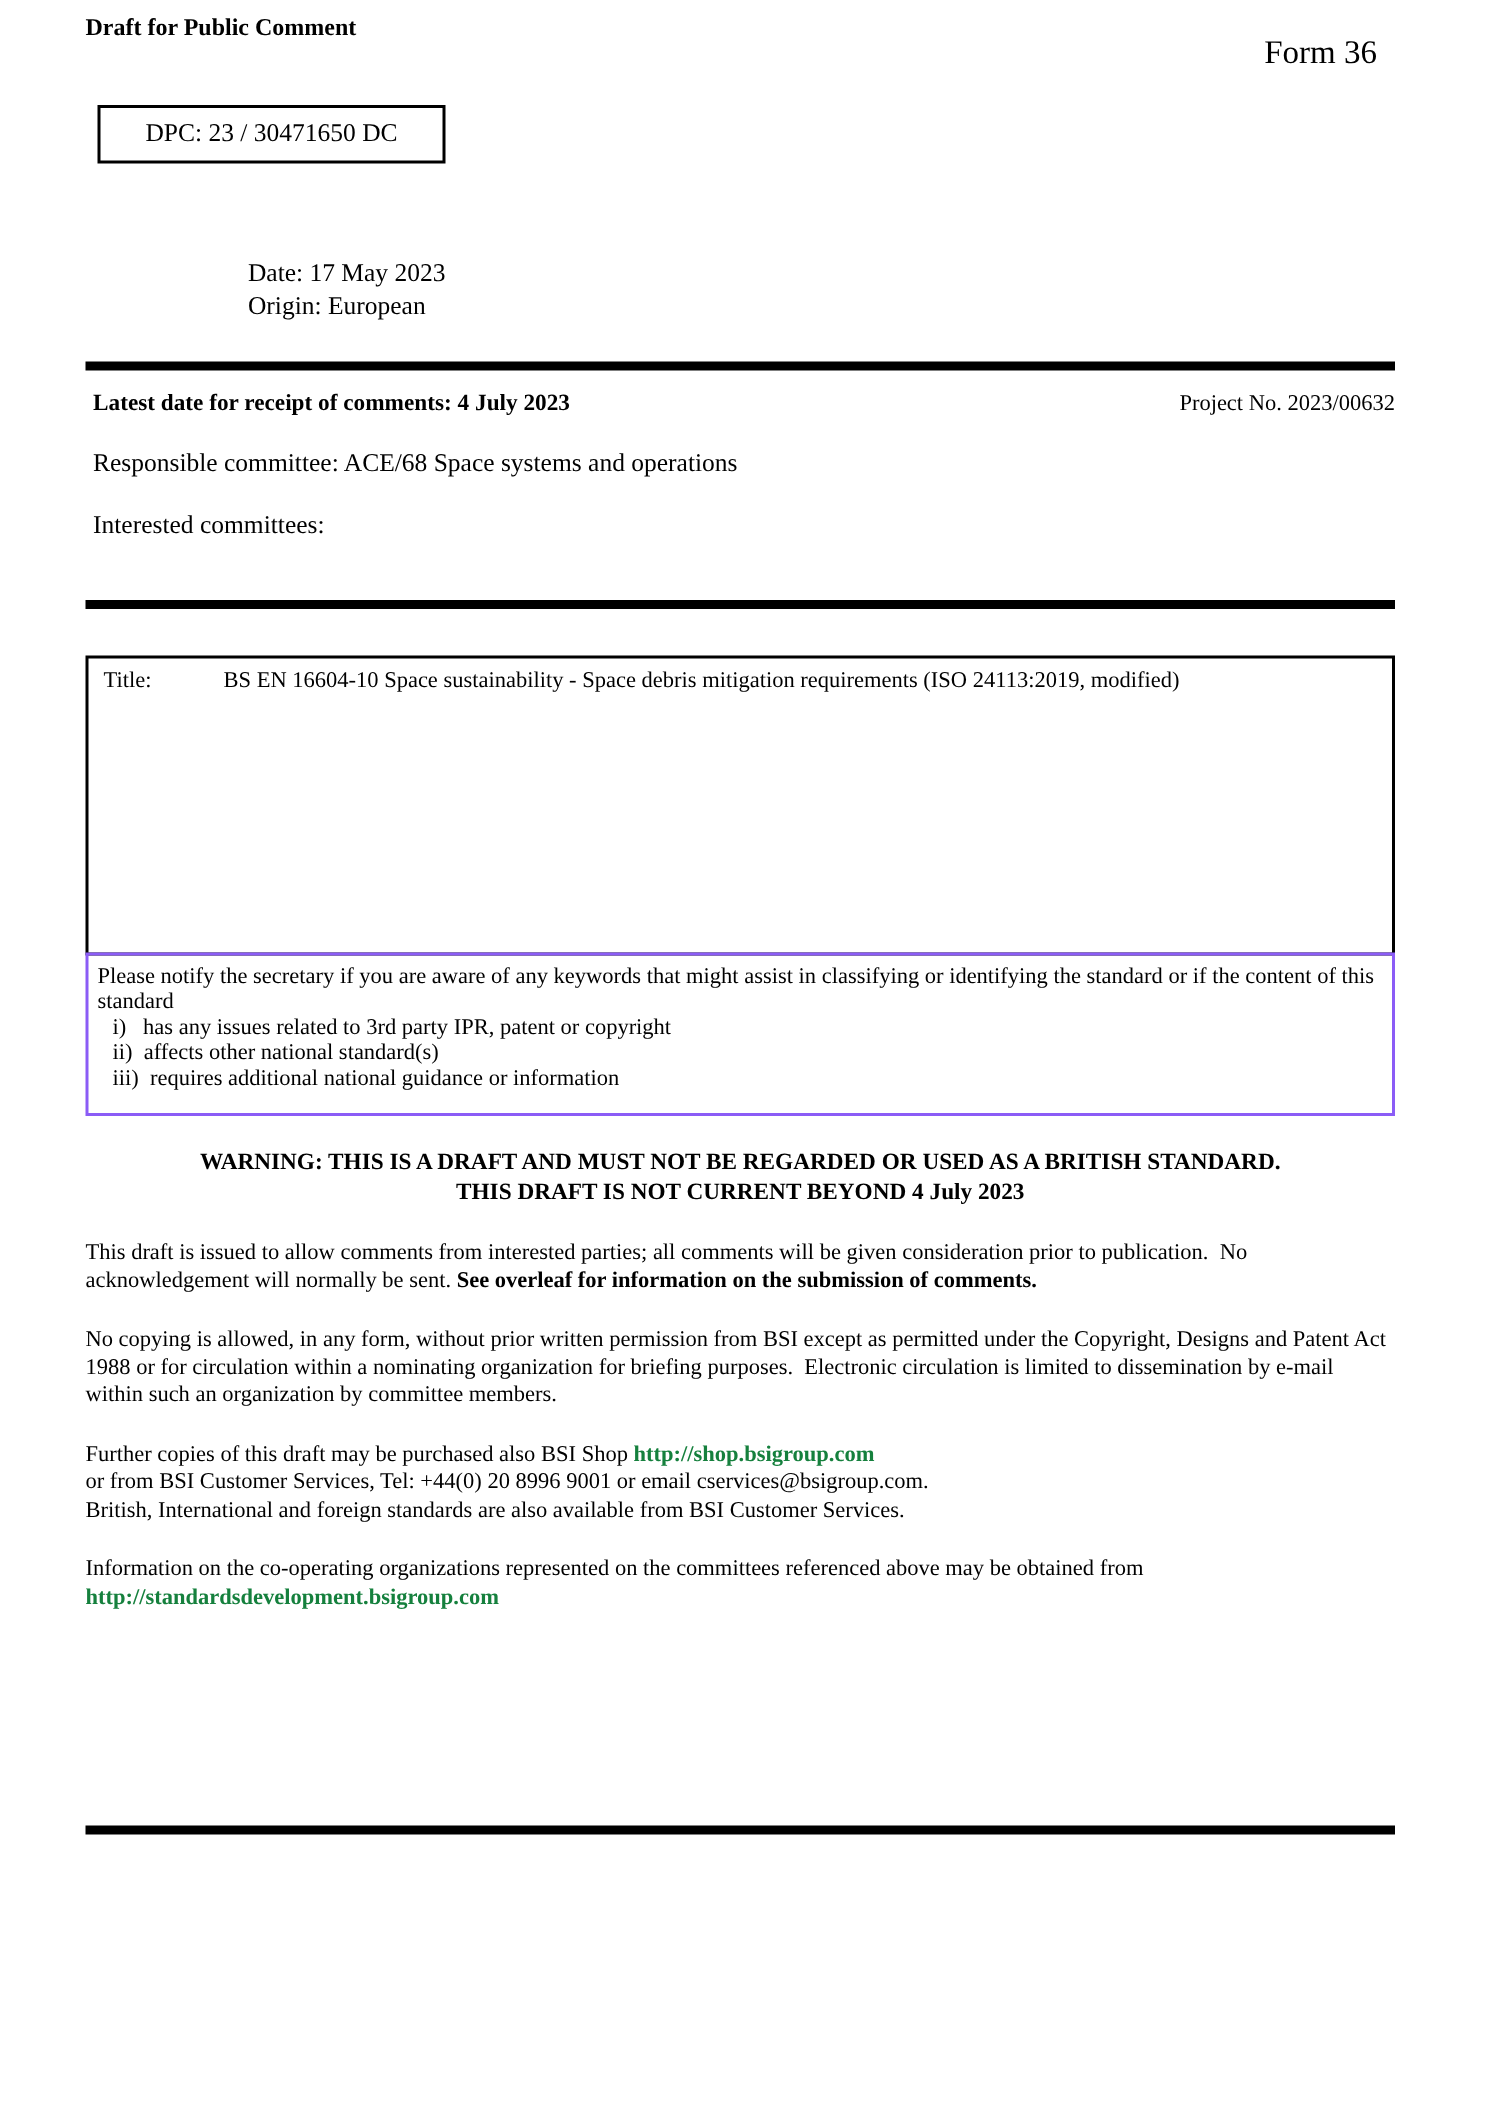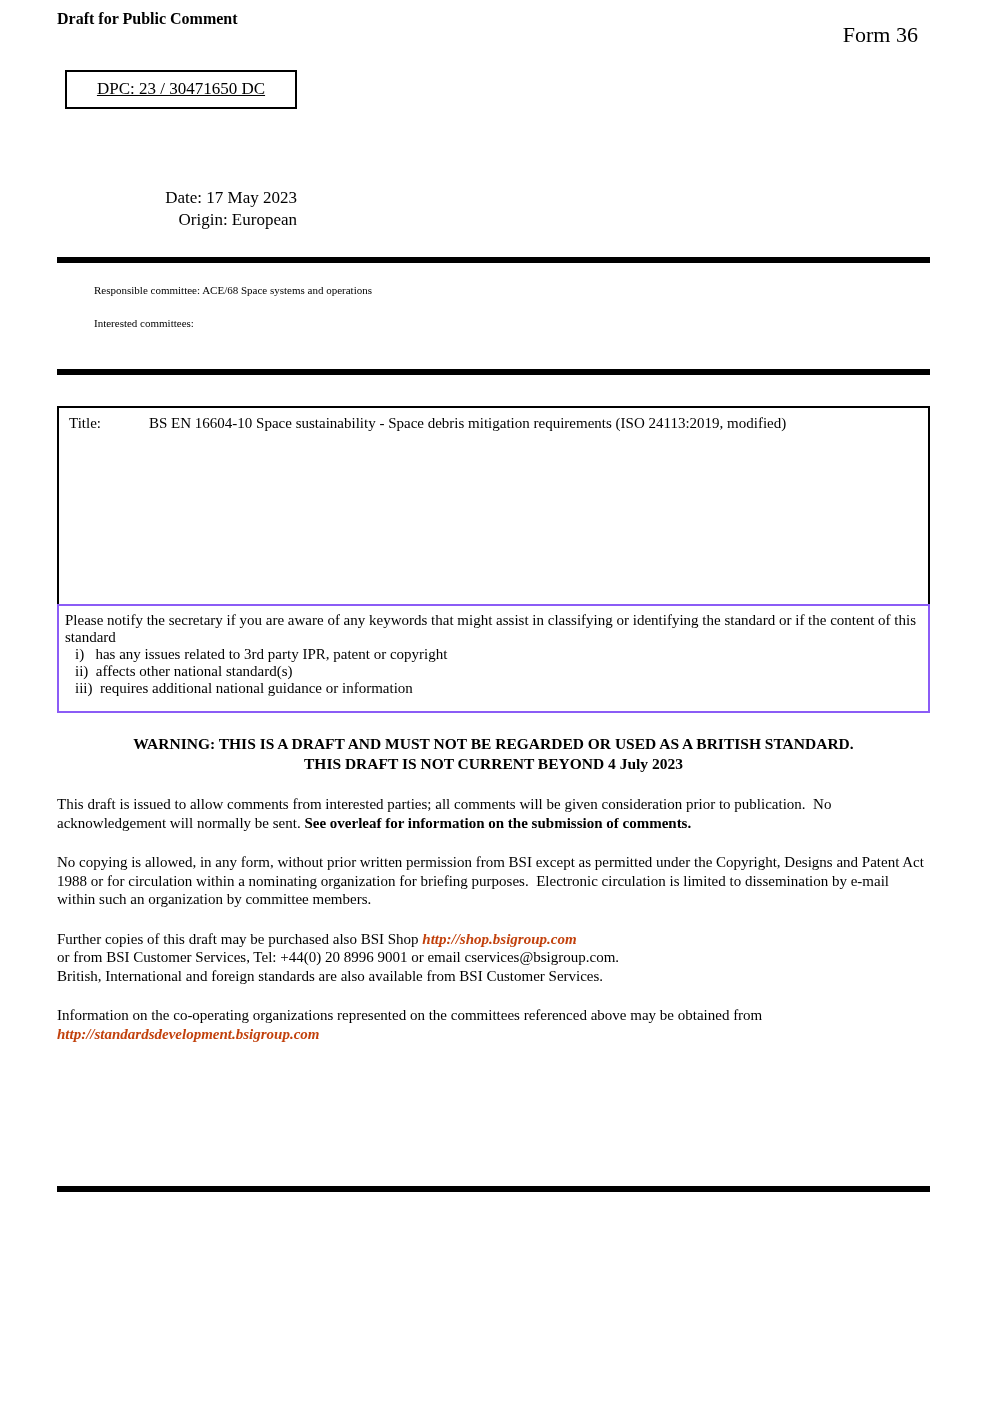--- a/index.html
+++ b/index.html
@@ -43,33 +43,32 @@
   .hq-contact { font-size: 12.5px; margin-top: 18px; line-height: 15px; }
   .hq-web { font-size: 12.5px; margin-top: 1px; }
 
   .dpc-box {
     border: 2px solid #000000;
     width: 232px;
     padding: 7px 10px 8px 10px;
     text-align: center;
     font-size: 17px;
     margin-top: 16px;
-    text-decoration: underline;
   }
-  .date-block { margin-top: 78px; text-align: right; font-size: 17px; line-height: 22px; }
+  .date-block { margin-top: 62px; text-align: left; font-size: 17px; line-height: 22px; }
 
   .bar { height: 6px; background: #000000; width: 873px; }
   .bar-top { margin-top: 26px; }
   .bar-mid { margin-top: 40px; }
   .bar-bottom { margin-top: 143px; }
 
   .comments-row { display: flex; justify-content: space-between; align-items: baseline; margin-top: 13px; padding-left: 5px; }
   .comments-date { font-weight: bold; font-size: 15.5px; }
   .project-no { font-size: 15px; }
-  .committee-line { margin-top: 21px; padding-left: 5px; font-size: 11px; margin-left: 32px; }
+  .committee-line { margin-top: 21px; padding-left: 5px; font-size: 17px; }
 
   .title-box {
     margin-top: 31px;
     border: 2px solid #000000;
     height: 200px;
     padding: 7px 10px;
     display: flex;
   }
   .title-label { width: 80px; flex: 0 0 80px; }
   .title-text { white-space: pre-wrap; }
@@ -80,21 +79,21 @@
     padding: 6px 10px 14px 6px;
   }
   .keywords-intro { white-space: pre-wrap; }
   .keyword-item { white-space: pre-wrap; padding-left: 10px; }
 
   .warning { text-align: center; font-weight: bold; font-size: 15.5px; margin-top: 21px; line-height: 20px; }
 
   .para { margin-top: 21px; line-height: 18.5px; }
   .para span { white-space: pre-wrap; }
   .b { font-weight: bold; }
-  a.doc-link { color: #c2410c; font-weight: bold; text-decoration: none; white-space: pre-wrap; font-style: italic; }
+  a.doc-link { color: #15803d; font-weight: bold; text-decoration: none; white-space: pre-wrap; }
 
   .footer-block { margin-top: 17px; padding-left: 5px; font-size: 15.5px; line-height: 22px; }
 </style>
 </head>
 <body>
 
 <div class="page">
 
   <div class="header-row">
     <div class="draft-label">Draft for Public Comment</div>
@@ -106,20 +105,24 @@
       <div class="dpc-box">DPC: 23 / 30471650 DC</div>
       <div class="date-block">
         <div>Date: 17 May 2023</div>
         <div>Origin: European</div>
       </div>
     </div>
   </div>
 
   <div class="bar bar-top"></div>
 
+  <div class="comments-row">
+    <div class="comments-date">Latest date for receipt of comments: 4 July 2023</div>
+    <div class="project-no">Project No. 2023/00632</div>
+  </div>
   <div class="committee-line">Responsible committee: ACE/68 Space systems and operations</div>
   <div class="committee-line">Interested committees:</div>
 
   <div class="bar bar-mid"></div>
 
   <div class="title-box">
     <div class="title-label">Title:</div>
     <div class="title-text">BS EN 16604-10 Space sustainability - Space debris mitigation requirements (ISO 24113:2019, modified)</div>
   </div>
 

